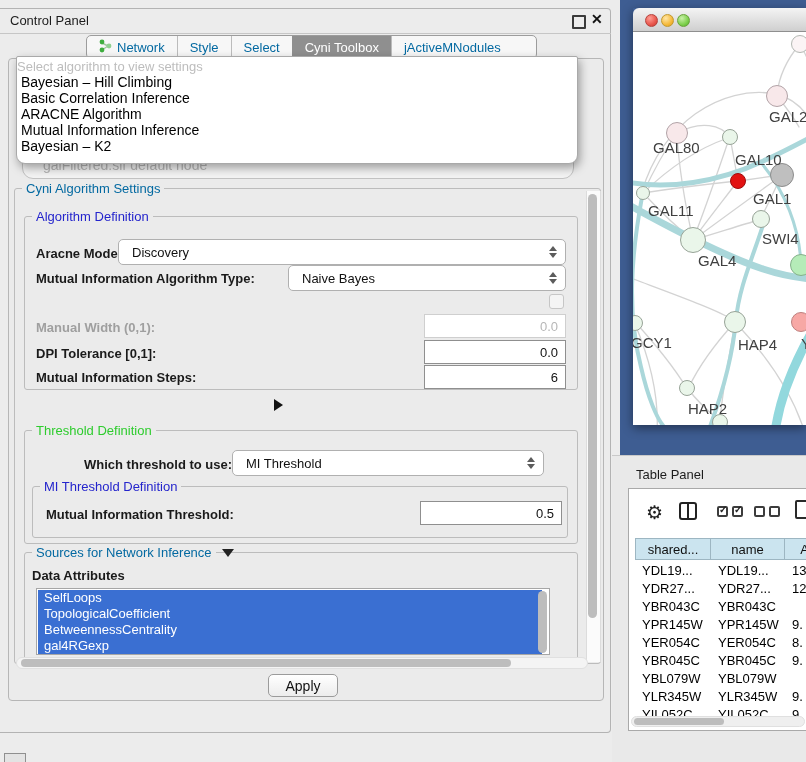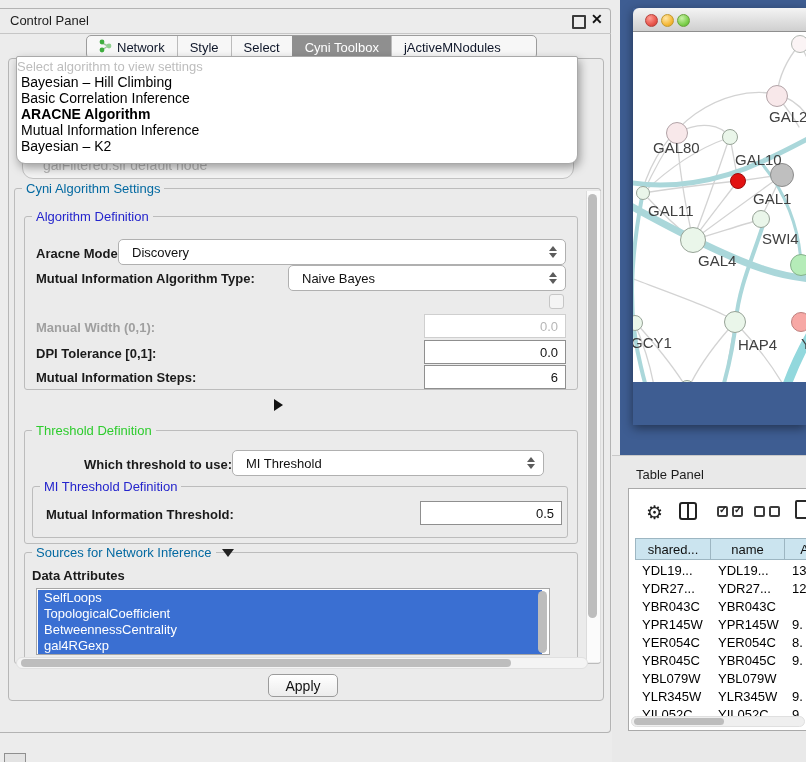--- a/index.html
+++ b/index.html
@@ -9,32 +9,32 @@
 
   
   .cp-window{left:0;top:8px;width:611px;height:725px;background:#ececec;border:1px solid #b3b3b3;border-left:none;border-radius:0 4px 4px 0;box-sizing:border-box}
   .cp-titlebar{left:0;top:8px;width:611px;height:25px;border-bottom:1px solid #c6c6c6}
   .cp-title{left:10px;top:13px;font-size:13px;color:#1d1d1d}
   .float-icon{left:572px;top:15px;width:10px;height:10px;border:2px solid #3a3a3a;border-radius:1px}
   .close-icon{left:591px;top:11px;font-size:14px;font-weight:bold;color:#101010}
 
   
   .tabstrip{display:flex;align-items:stretch;border:1px solid #9c9c9c;border-radius:5px;background:#f7f7f7;overflow:hidden;height:22px}
-  .tab{display:flex;align-items:center;justify-content:center;padding:0 12px;font-size:13px;color:#0f172a;border-left:1px solid #bcbcbc;white-space:nowrap}
+  .tab{display:flex;align-items:center;justify-content:center;padding:0 12px;font-size:13px;color:#0369a1;border-left:1px solid #bcbcbc;white-space:nowrap}
   .tab:first-child{border-left:none}
   .tab.sel{background:#8f8f8f;color:#fff;border-left-color:#8f8f8f}
   .tab .net-ico{margin-right:5px;display:inline-block}
 
   .cp-content{left:8px;top:58px;width:596px;height:643px;background:#ebebeb;border:1px solid #b6b6b6;border-radius:4px;box-sizing:border-box}
 
   
   .popup{left:16px;top:56px;width:562px;height:108px;background:#fff;border:1px solid #a9a9a9;border-radius:2px 2px 9px 9px;box-shadow:2px 4px 10px rgba(0,0,0,.35);z-index:30;box-sizing:border-box}
   .popup-placeholder{left:0;top:2px;width:560px;text-align:left;font-size:13px;color:#bdbdbd}
   .popup-item{left:4px;font-size:14px;color:#000;white-space:nowrap}
-  .popup-item.bold{font-weight:bold}
+  .popup-item.bold{font-weight:normal}
 
   .ghost-combo{left:22px;top:148px;width:552px;height:31px;background:#f3f3f3;border:1px solid #c2c2c2;border-radius:11px;box-sizing:border-box;z-index:5}
   .ghost-text{left:20px;top:8px;font-size:14px;color:#b5b5b5}
 
   
   .group{border:1px solid #bcbcbc;border-radius:3px;box-sizing:border-box}
   .gtitle{position:absolute;font-size:13px;background:#ebebeb;padding:0 4px;white-space:nowrap;color:#0369a1}
   .gtitle.blue{color:#2424cc}
   .gtitle.green{color:#2ecc2e}
 
@@ -68,21 +68,21 @@
   .btn{background:linear-gradient(#ffffff,#ececec);border:1px solid #9b9b9b;border-radius:5px;font-size:14px;color:#111;display:flex;align-items:center;justify-content:center;box-sizing:border-box}
 
   
   .desktop{left:620px;top:0;width:186px;height:455px;background:#3e5d92;overflow:hidden}
   .net-window{position:absolute;left:13px;top:8px;width:173px;height:417px;box-shadow:0 3px 10px rgba(0,0,0,.45)}
   .net-titlebar{position:absolute;left:0;top:0;width:173px;height:24px;background:linear-gradient(#f4f4f4,#cfcfcf);border-bottom:1px solid #8f8f8f;border-radius:6px 0 0 0;box-sizing:border-box}
   .light{position:absolute;top:6px;width:13px;height:13px;border-radius:50%;box-sizing:border-box}
   .light.red{background:radial-gradient(circle at 35% 30%,#ff9d94,#e8564c 60%,#c33a32);border:1px solid #b5423c}
   .light.yellow{background:radial-gradient(circle at 35% 30%,#ffe6a6,#f5b93a 60%,#d99a1f);border:1px solid #c2992f}
   .light.green{background:radial-gradient(circle at 35% 30%,#c9f0a8,#7ed04e 60%,#4fae2a);border:1px solid #6aa23c}
-  .canvas{position:absolute;left:0;top:24px;width:173px;height:350px;background:#fff;overflow:hidden}
+  .canvas{position:absolute;left:0;top:24px;width:173px;height:393px;background:#fff;overflow:hidden}
   .node{position:absolute;border-radius:50%;box-sizing:border-box;border:1px solid #97a397}
   .node.green{background:#eaf6ea}
   .node.pale{background:#fbf4f5;border-color:#b3b8b3}
   .node.pink{background:#f8e8ea;border-color:#b2a3a7}
   .node.red{background:#e21212;border-color:#9d0d0d}
   .node.grayn{background:#bfbfbf;border-color:#8d8d8d}
   .node.bright{background:#b5ecb8;border-color:#84b08a}
   .node.salmon{background:#f7a8a5;border-color:#bd807e}
   .nlabel{position:absolute;font-size:15px;color:#404040;white-space:nowrap}
 

